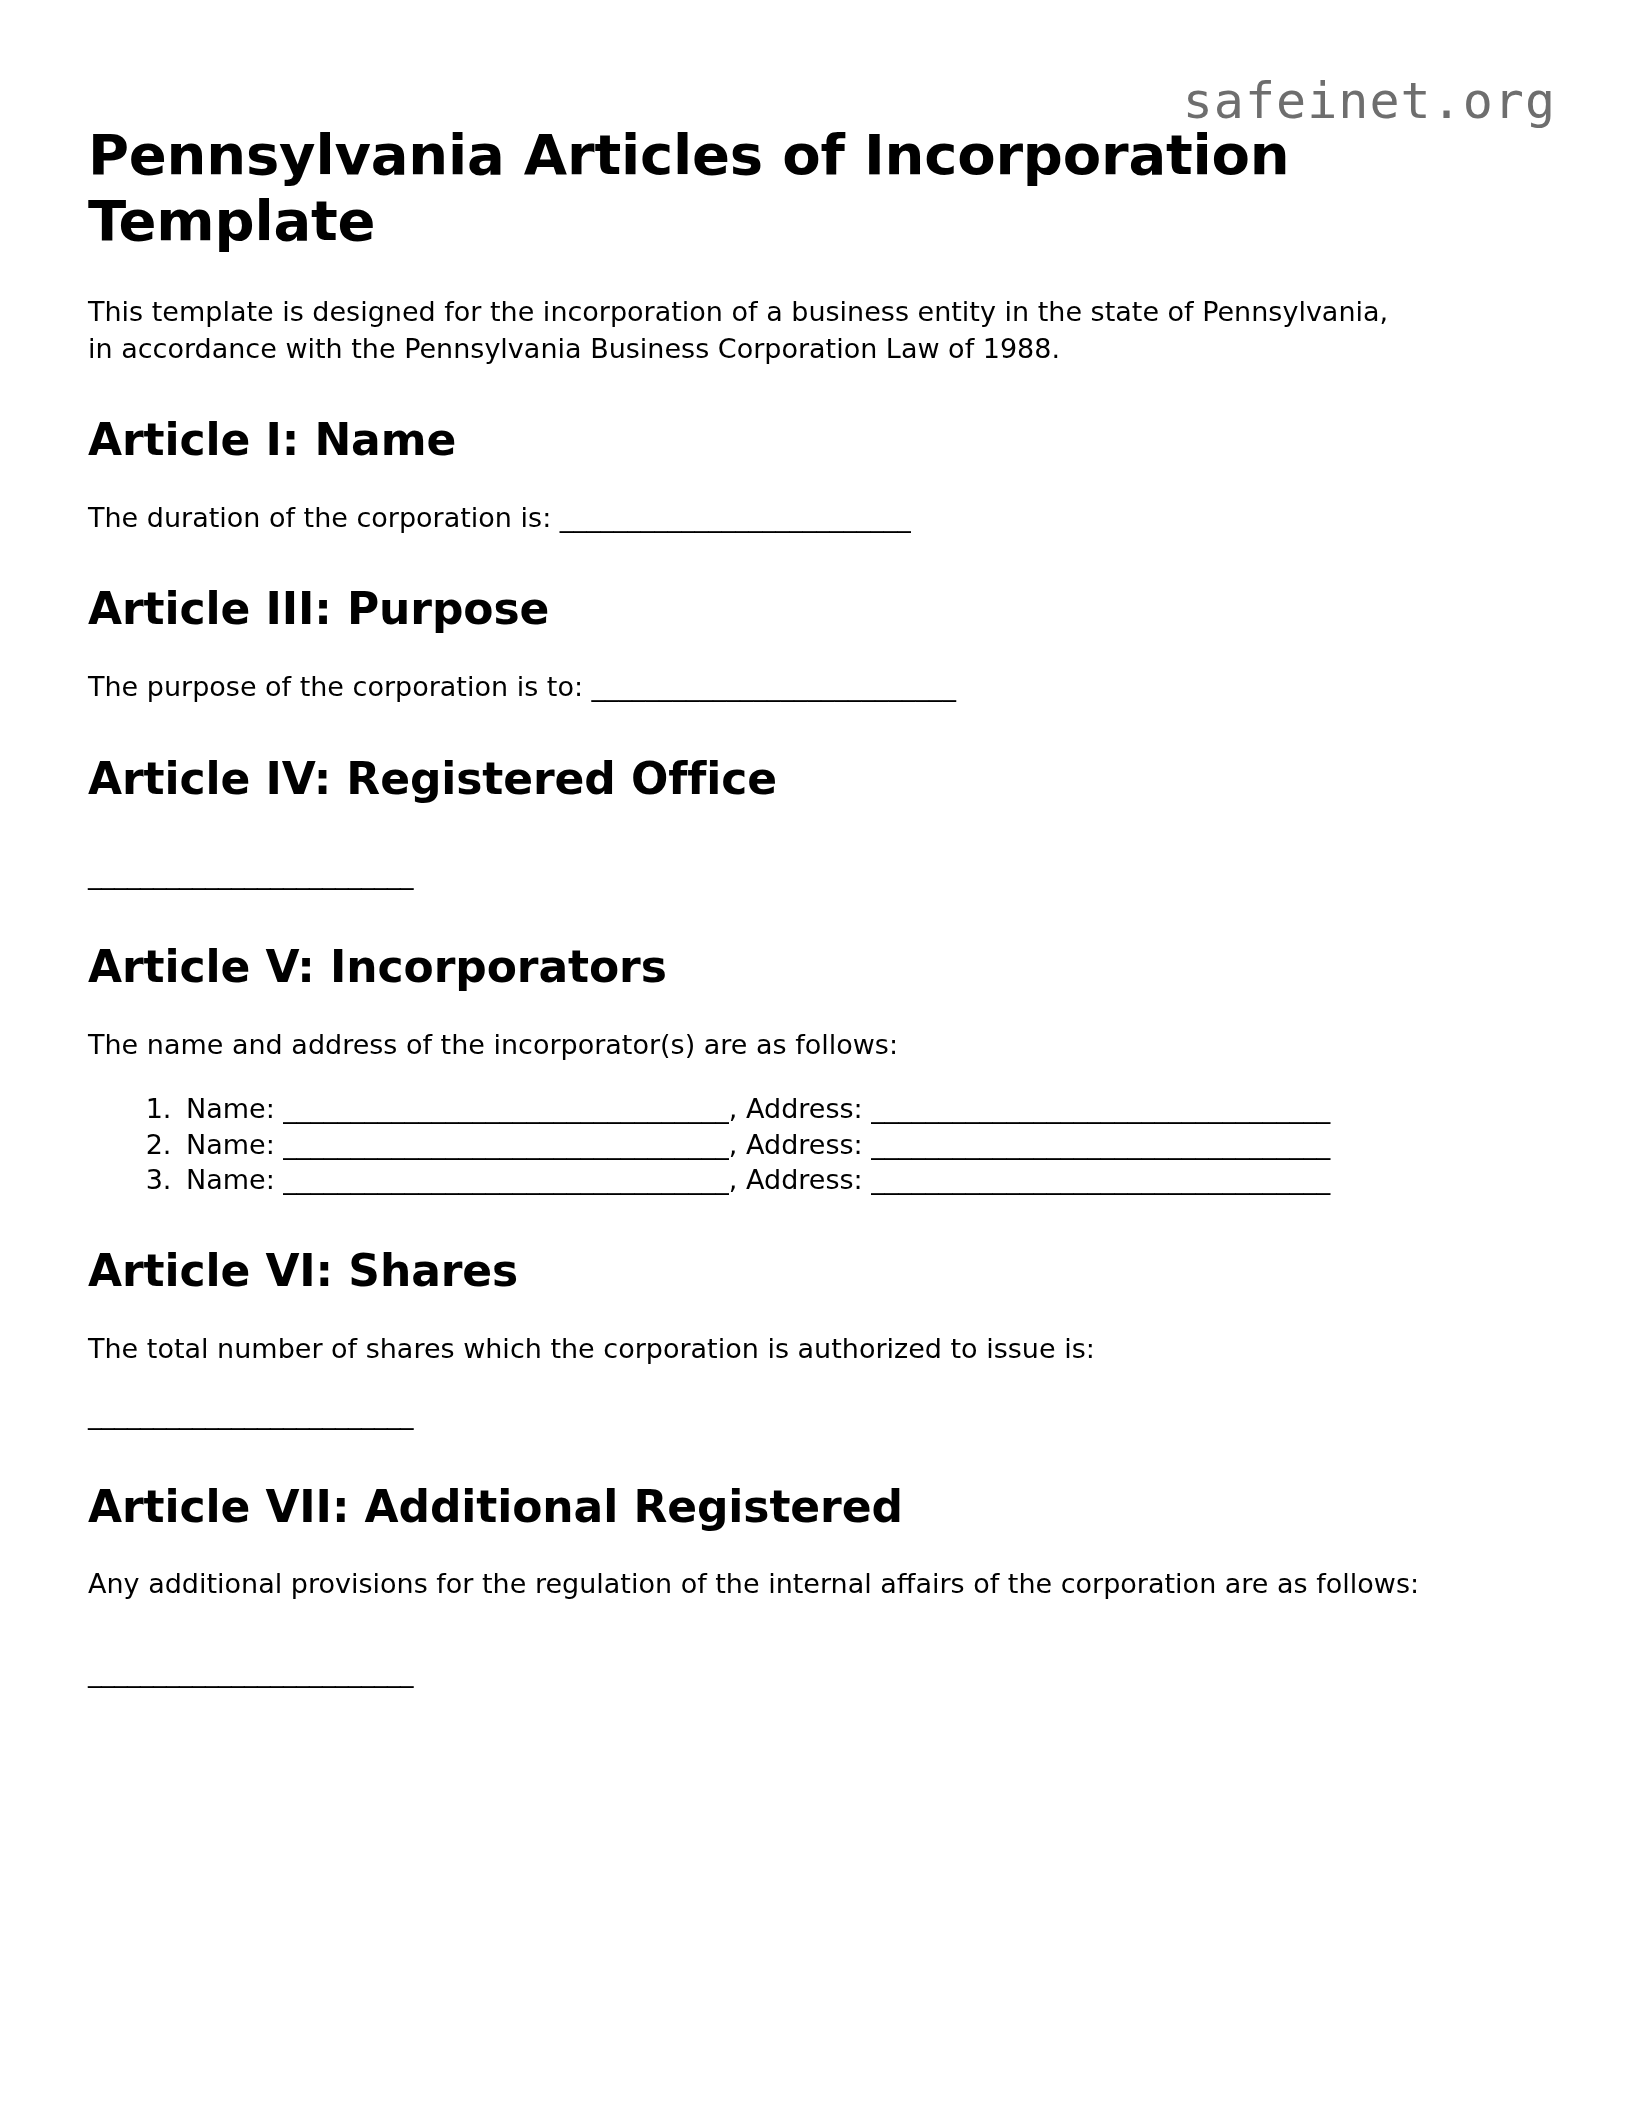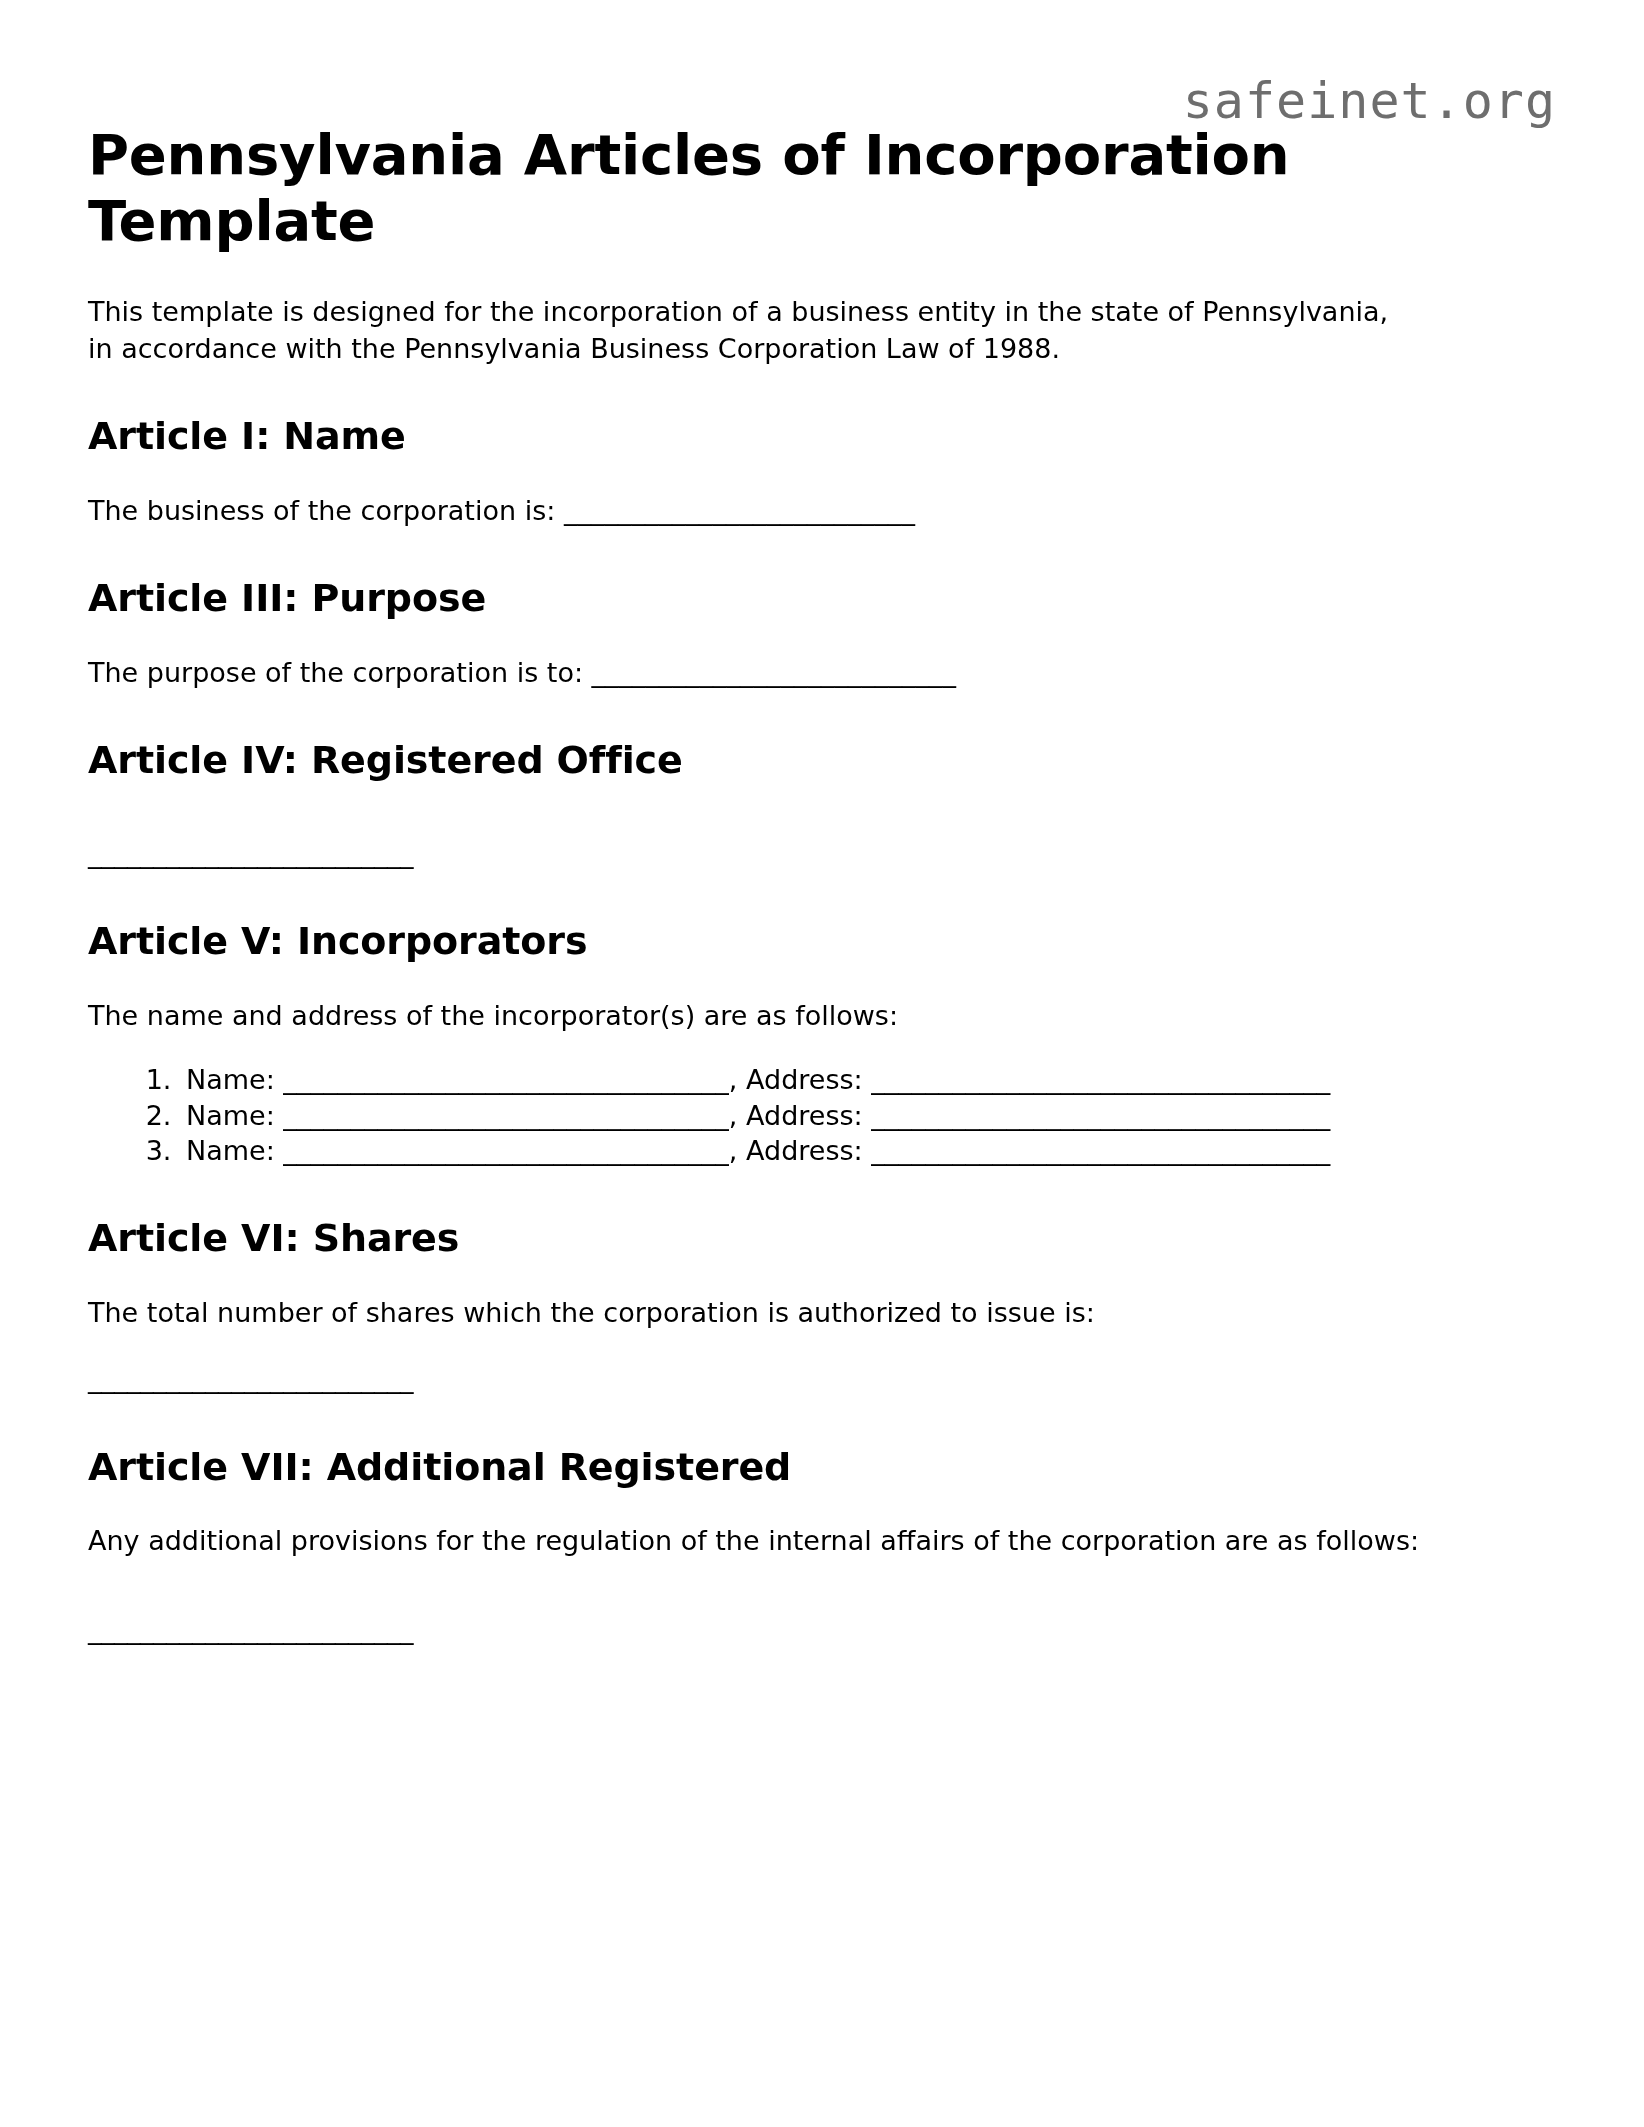--- a/index.html
+++ b/index.html
@@ -49,21 +49,21 @@
 
   .intro {
     font-size: 27px;
     line-height: 1.35;
     margin: 0;
     padding-top: 40px;
     max-width: 1320px;
   }
 
   h2.article-heading {
-    font-size: 38px;
+    font-size: 44px;
     font-weight: bold;
     margin: 0;
     padding-top: 47px;
     line-height: 1.2;
     letter-spacing: -0.1px;
   }
 
   p.body-line {
     font-size: 27px;
     line-height: 1.35;
@@ -111,21 +111,21 @@
 <div class="page">
 
   <div class="watermark">safeinet.org</div>
 
   <h1 class="doc-title">Pennsylvania Articles of Incorporation Template</h1>
 
   <p class="intro">This template is designed for the incorporation of a business entity in the state of Pennsylvania, in accordance with the Pennsylvania Business Corporation Law of 1988.</p>
 
   <h2 class="article-heading">Article I: Name</h2>
 
-  <p class="body-line">The business of the corporation is: __________________________</p>
+  <p class="body-line">The duration of the corporation is: __________________________</p>
 
   <h2 class="article-heading">Article III: Purpose</h2>
   <p class="body-line">The purpose of the corporation is to: ___________________________</p>
 
   <h2 class="article-heading">Article IV: Registered Office</h2>
   <p class="blank-line blank">_________________________</p>
 
   <h2 class="article-heading">Article V: Incorporators</h2>
   <p class="body-line">The name and address of the incorporator(s) are as follows:</p>
   <ol class="incorporator-list">

